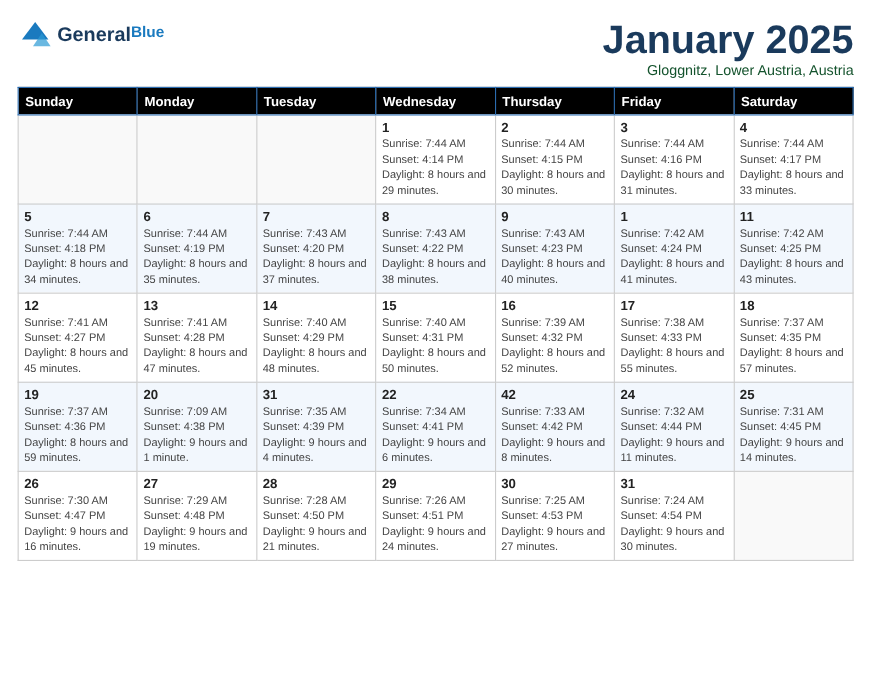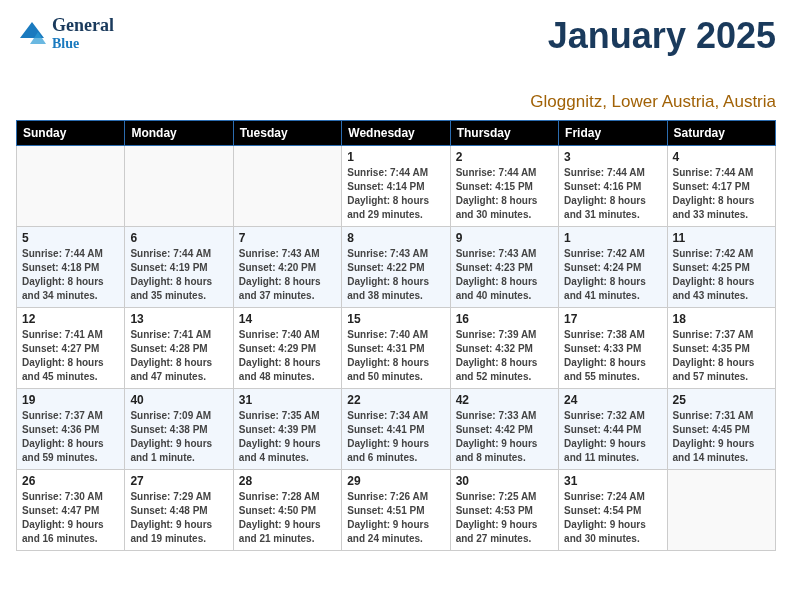--- a/index.html
+++ b/index.html
@@ -15,23 +15,22 @@
       align-items: flex-start;
       justify-content: space-between;
       margin-bottom: 8px;
     }
     .logo {
       display: flex;
       align-items: center;
     }
     .logo-text {
       display: flex;
-      flex-direction: column;
+      flex-direction: row;
       line-height: 1.1;
-      font-family: Liberation Serif, serif;
     }
     .logo-general {
       font-size: 18px;
       font-weight: bold;
       color: #1a3a5c;
     }
     .logo-blue {
       font-size: 14px;
       font-weight: bold;
       color: #1a7abf;
@@ -44,23 +43,22 @@
     .title-block {
       text-align: right;
     }
     .month-title {
       font-size: 36px;
       font-weight: bold;
       color: #1a3a5c;
       line-height: 1.1;
     }
     .subtitle {
-      font-size: 17px;
-      color: #a16207;
-      margin-top: 36px;
+      font-size: 13px;
+      color: #14532d;
     }
     .calendar {
       width: 100%;
       border-collapse: collapse;
       border: 1px solid #ccc;
     }
     .calendar th {
       background: #000000;
       color: #fff;
       font-size: 12px;
@@ -86,21 +84,20 @@
       font-size: 12px;
       font-weight: bold;
       color: #222;
       display: block;
       margin-bottom: 2px;
     }
     .day-info {
       font-size: 10px;
       color: #444;
       line-height: 1.4;
-      font-weight: bold;
     }
     .row-even td {
       background: #f2f7fd;
     }
   </style>
 </head>
 <body>
 
 <div class="header">
   <div class="logo">
@@ -250,21 +247,21 @@
         </td>
       </tr>
       <tr class="row-even">
         <td>
           <span class="day-num">19</span>
           <div class="day-info" style="white-space: pre-line;">Sunrise: 7:37 AM
 Sunset: 4:36 PM
 Daylight: 8 hours and 59 minutes.</div>
         </td>
         <td>
-          <span class="day-num">40</span>
+          <span class="day-num">20</span>
           <div class="day-info" style="white-space: pre-line;">Sunrise: 7:09 AM
 Sunset: 4:38 PM
 Daylight: 9 hours and 1 minute.</div>
         </td>
         <td>
           <span class="day-num">31</span>
           <div class="day-info" style="white-space: pre-line;">Sunrise: 7:35 AM
 Sunset: 4:39 PM
 Daylight: 9 hours and 4 minutes.</div>
         </td>

